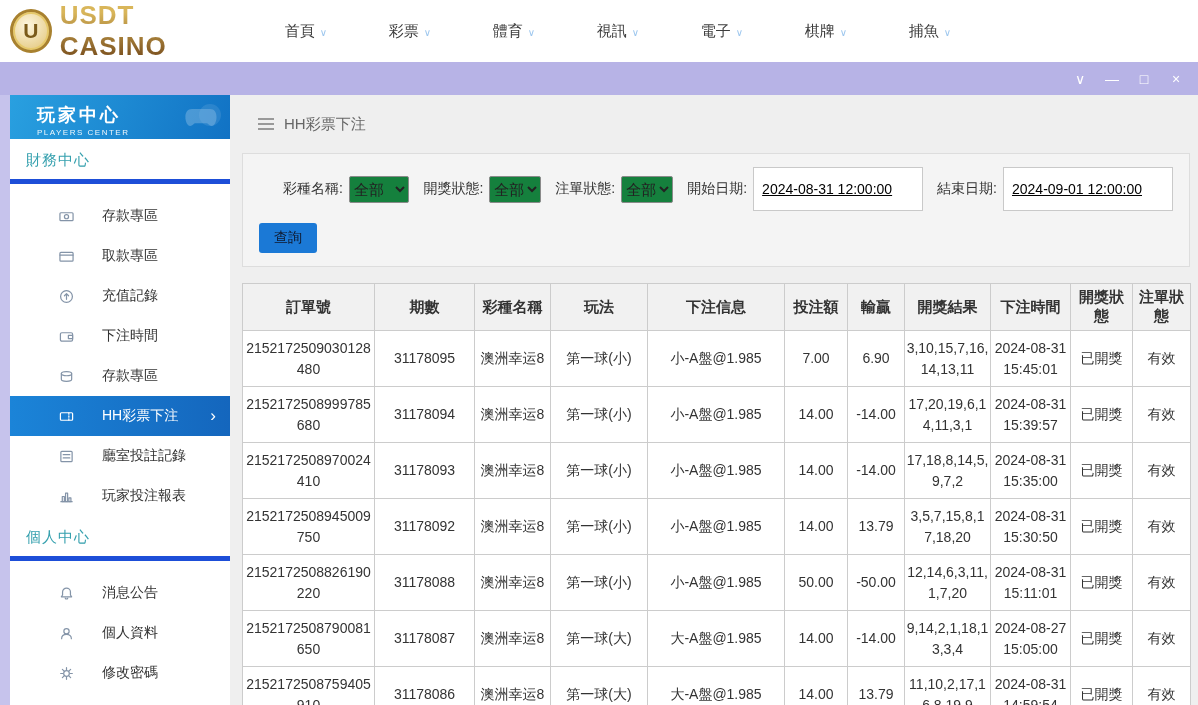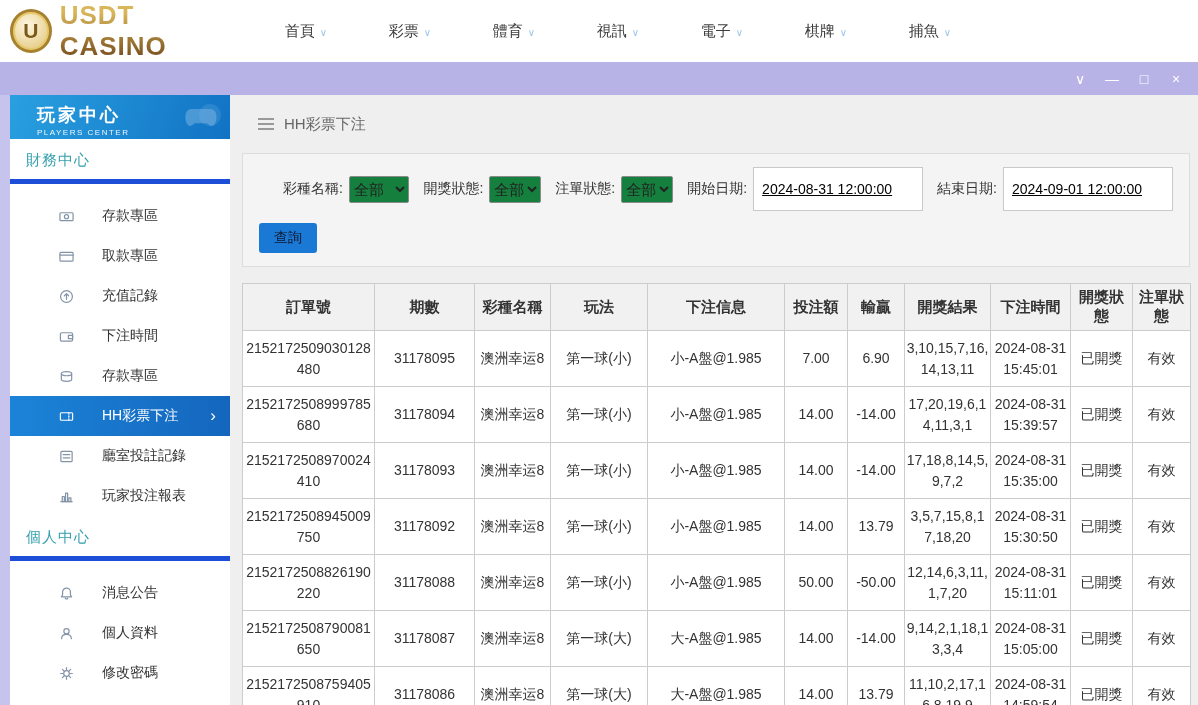--- a/index.html
+++ b/index.html
@@ -352,21 +352,21 @@
             </tr>
             <tr>
               <td>2152172508790081650</td>
               <td>31178087</td>
               <td>澳洲幸运8</td>
               <td>第一球(大)</td>
               <td>大-A盤@1.985</td>
               <td>14.00</td>
               <td>-14.00</td>
               <td>9,14,2,1,18,13,3,4</td>
-              <td>2024-08-31 15:05:00</td>
+              <td>2024-08-27 15:05:00</td>
               <td>已開獎</td>
               <td>有效</td>
             </tr>
             <tr>
               <td>2152172508759405910</td>
               <td>31178086</td>
               <td>澳洲幸运8</td>
               <td>第一球(大)</td>
               <td>大-A盤@1.985</td>
               <td>14.00</td>

